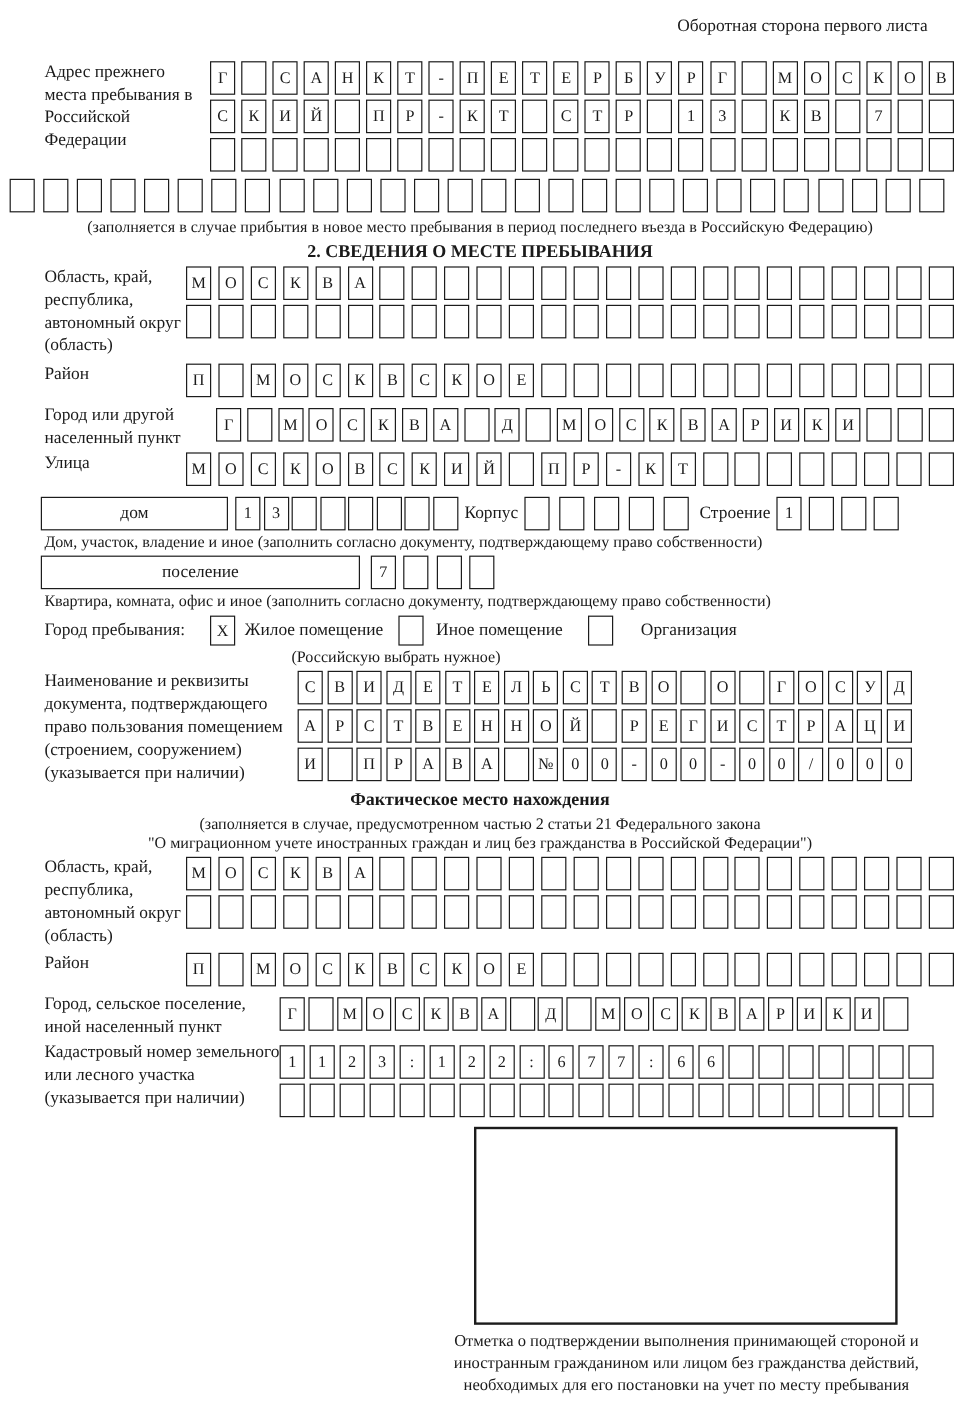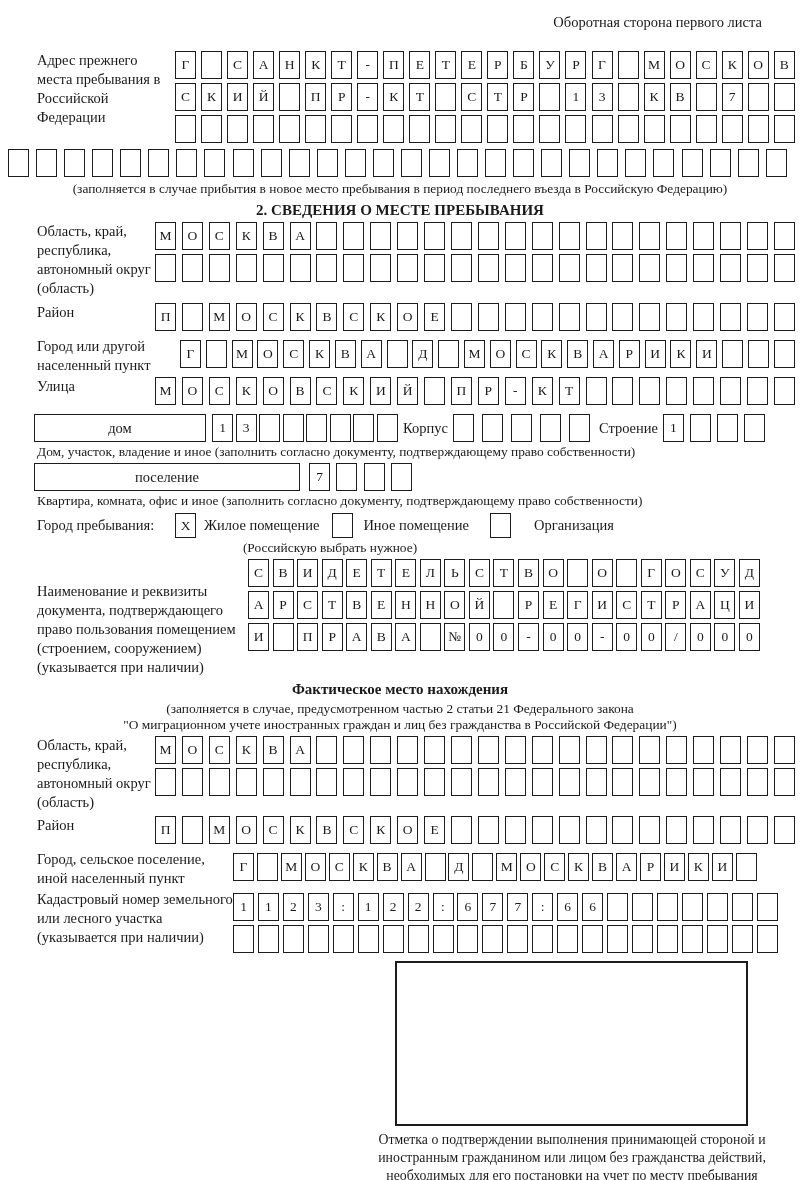--- a/index.html
+++ b/index.html
@@ -1,37 +1,37 @@
 <!DOCTYPE html>
 <html><head>
 <meta charset="utf-8">
 <style>
   * { margin:0; padding:0; box-sizing:border-box; }
   html,body { width:800px; height:1180px; background:#ffffff; overflow:hidden;
     font-family:"Liberation Serif","DejaVu Serif",serif; color:#1a1a1a; }
   .page { width:800px; height:1180px; padding-top:14px; position:relative; }
 
-  .hdr-note { text-align:right; padding-right:38px; font-size:14.5px; }
+  .hdr-note { text-align:right; padding-right:27px; font-size:14.5px; }
 
   .field { display:flex; align-items:flex-start; margin-left:37px; }
   .flabel { font-size:14.5px; line-height:19px; flex-shrink:0; }
   .rows { display:flex; flex-direction:column; }
   .crow { display:flex; justify-content:space-between; margin-bottom:4px; }
   .cell { width:21px; height:28px; border:1.6px solid #1c1c1c; flex-shrink:0;
           display:flex; align-items:center; justify-content:center;
           font-size:13.5px; line-height:1; }
   .note { font-size:13.4px; }
   .note-c { text-align:center; }
   .sec-title { text-align:center; font-weight:bold; font-size:15px; margin-top:5px; }
 
   
   .lbl-prev    { flex-basis:138px; }
   .lbl-std     { flex-basis:118px; }
   .lbl-city1   { flex-basis:143px; }
-  .lbl-doc     { flex-basis:211px;margin-top:23px; }
+  .lbl-doc     { flex-basis:211px; }
   .lbl-wide    { flex-basis:196px; }
   .w-prev  { width:620px; }
   .w-full  { width:779px; margin-left:8px; margin-top:2px; }
   .w-std   { width:640px; }
   .w-city1 { width:615px; }
   .w-doc   { width:512px; }
   .w-city2 { width:524px; }
   .w-cad   { width:545px; }
 
   .inline-row { display:flex; align-items:center; margin-left:34px; }
@@ -325,21 +325,21 @@
           <div class="cell"></div>
           <div class="cell"></div>
           <div class="cell"></div>
           <div class="cell"></div>
           <div class="cell"></div>
         </div>
       </div>
   </div>
 
   <div class="inline-row mt5">
-    <div class="big-box" style="width:172px;">дом</div>
+    <div class="big-box" style="width:156px;">дом</div>
     <div class="mini-cells" style="width:186px; margin-left:6px;">
         <div class="cell">1</div>
         <div class="cell">3</div>
         <div class="cell"></div>
         <div class="cell"></div>
         <div class="cell"></div>
         <div class="cell"></div>
         <div class="cell"></div>
         <div class="cell"></div>
       </div>

